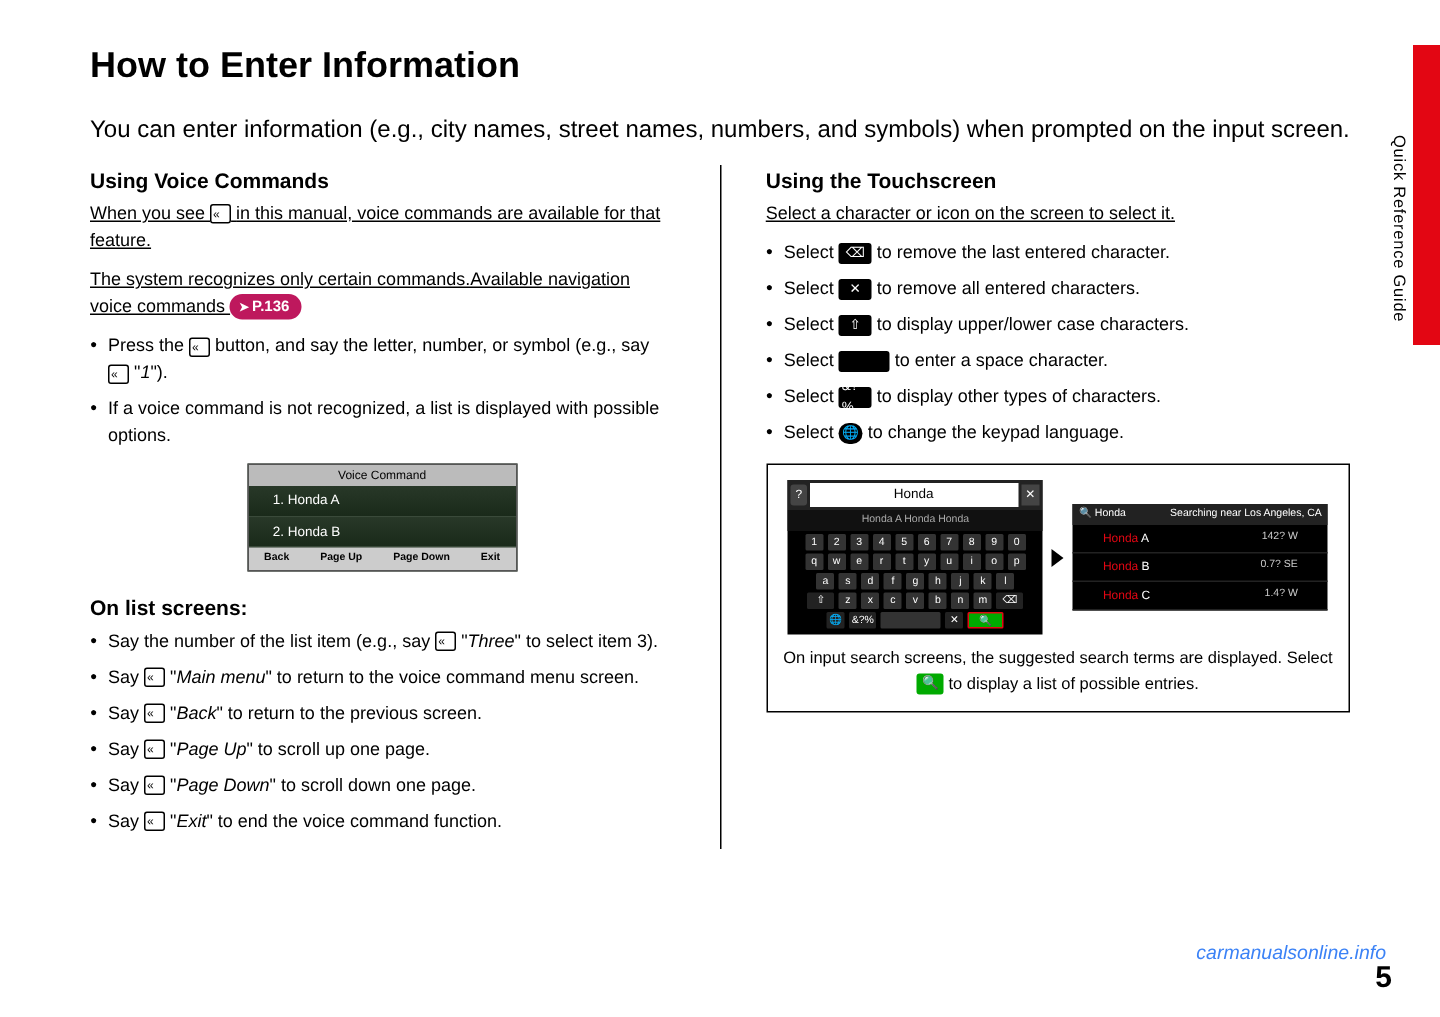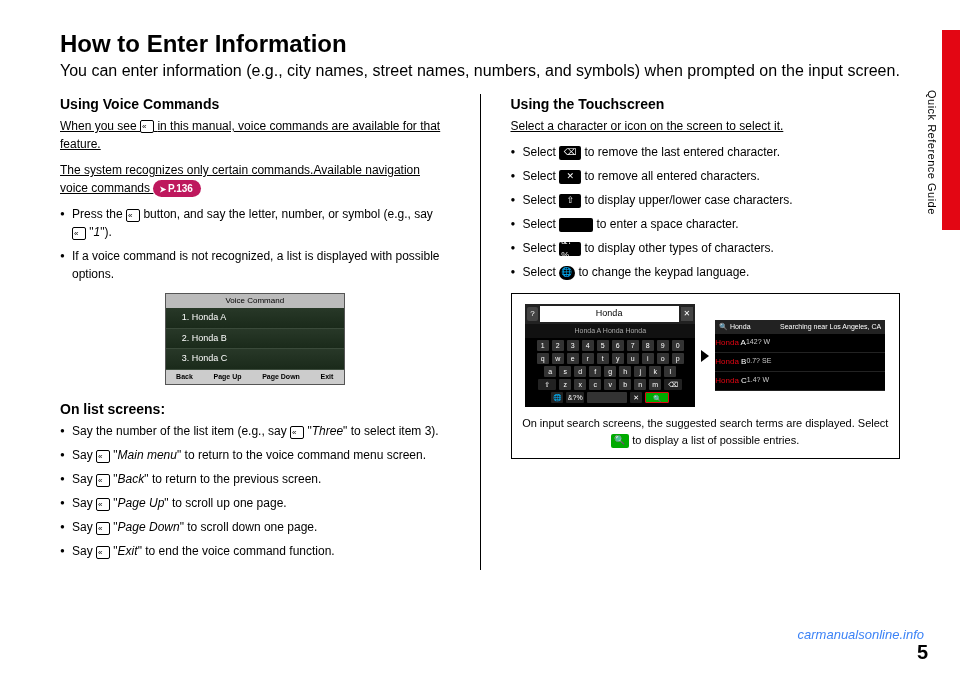--- a/index.html
+++ b/index.html
@@ -28,21 +28,21 @@
     position: absolute;
     right: 22px;
     top: 90px;
     writing-mode: vertical-rl;
     font-size: 11px;
     letter-spacing: 0.5px;
   }
   h1 {
     font-size: 24px;
     font-weight: bold;
-    margin-bottom: 4px;
+    margin-bottom: 20px;
   }
   .subtitle {
     font-size: 16px;
     margin-bottom: 14px;
   }
   .columns {
     display: flex;
     gap: 30px;
   }
   .col {
@@ -205,21 +205,22 @@
   .kbd-key.symbol { background: #222; }
   .list-shot .ls-top {
     display: flex;
     justify-content: space-between;
     padding: 2px 4px;
     background: #222;
     font-size: 7px;
   }
   .ls-row {
     display: flex;
-    padding: 3px 0;
+    justify-content: space-between;
+    padding: 3px 20px;
     border-bottom: 1px solid #222;
   }
   .ls-name .hl { color: #e30613; }
   .ls-dist { color: #ccc; font-size: 7px; }
   .tri {
     width: 0; height: 0;
     border-top: 6px solid transparent;
     border-bottom: 6px solid transparent;
     border-left: 8px solid #000;
   }
@@ -289,21 +290,20 @@
           <span class="icon icon-voice"></span>
           <span> "</span><em class="cmd">1</em><span>").</span>
         </li>
         <li>If a voice command is not recognized, a list is displayed with possible options.</li>
       </ul>
 
       <div class="vc-screenshot">
         <div class="vc-title">Voice Command</div>
         <div class="vc-row">1. Honda A</div>
         <div class="vc-row">2. Honda B</div>
-        <div class="vc-row">3. Honda C</div>
         <div class="vc-footer">
           <span>Back</span>
           <span>Page Up</span>
           <span>Page Down</span>
           <span>Exit</span>
         </div>
       </div>
 
       <h2>On list screens:</h2>
       <ul class="bullet-list">

